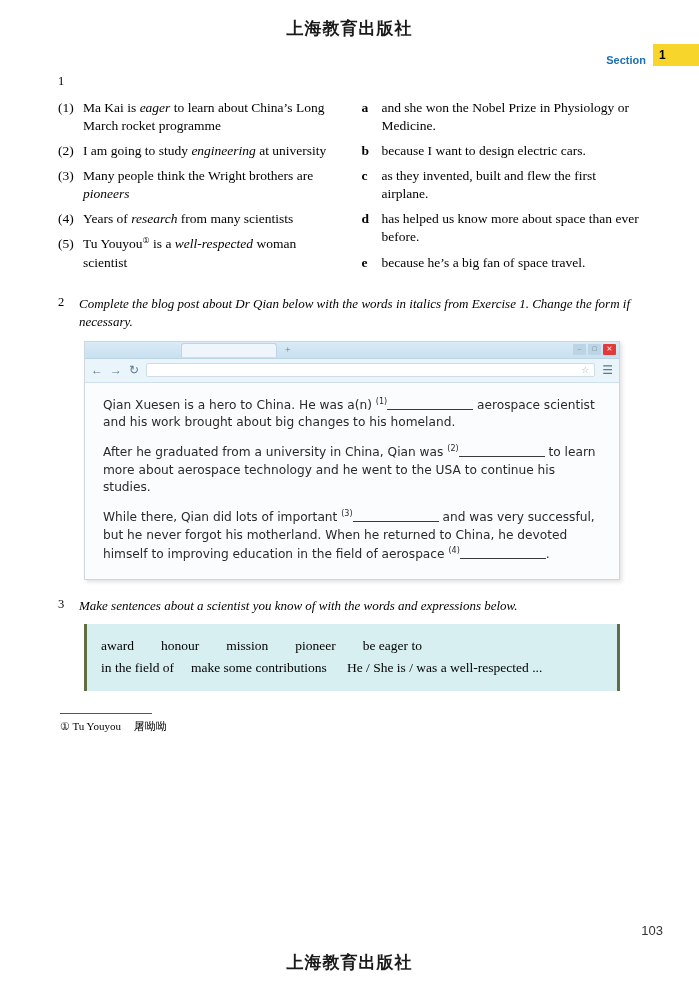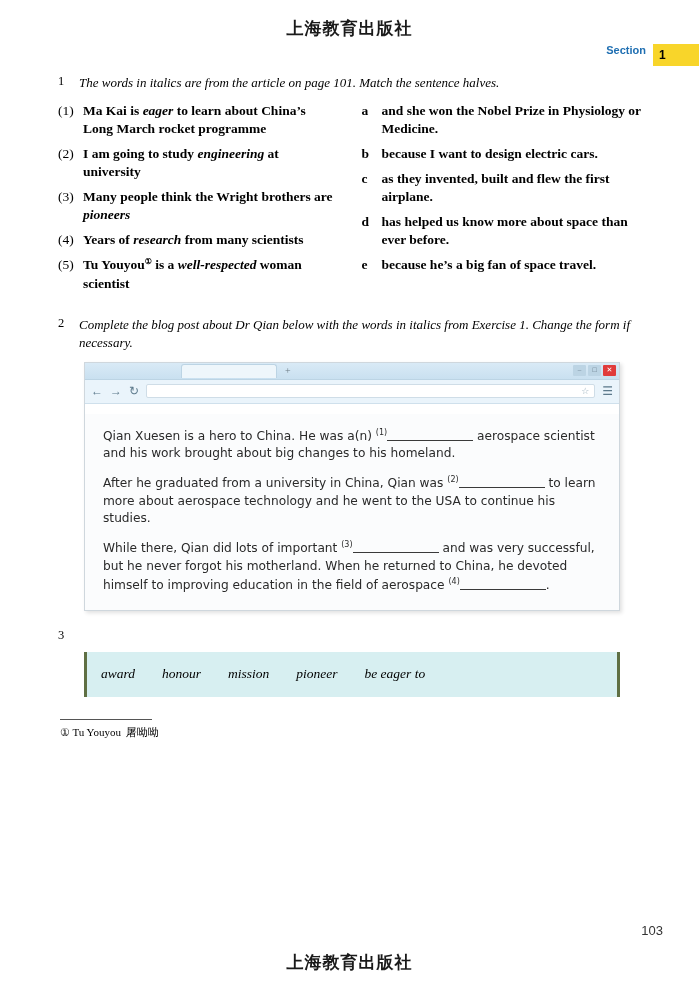--- a/index.html
+++ b/index.html
@@ -23,21 +23,21 @@
     letter-spacing: 1px;
   }
   .page-header-cn { padding-top: 17px; }
   .page-footer-cn { position: absolute; bottom: 14px; left: 0; width: 100%; }
 
   .section-tab {
     position: absolute;
     top: 44px;
     right: 0;
     display: flex;
-    align-items: flex-start;
+    align-items: flex-end;
     gap: 7px;
   }
   .section-tab .sec-label {
     font-family: "Liberation Sans", sans-serif;
     font-size: 11px;
     font-weight: bold;
     color: #1f6fb2;
   }
   .section-tab .sec-num {
     width: 46px;
@@ -84,21 +84,21 @@
   .match-col { width: 50%; }
   .match-item {
     display: flex;
     gap: 6px;
     margin-bottom: 7px;
     font-size: 13.5px;
     line-height: 1.34;
   }
   .match-item .lbl { flex: none; width: 19px; }
   .match-item .lbl.alpha { font-weight: bold; width: 14px; }
-  .match-item .txt { flex: 1; font-weight: bold; }
+  .match-item .txt { flex: 1; }
   i { font-style: italic; }
   sup.fn { font-size: 8px; vertical-align: super; }
 
   
   .browser {
     margin: 10px 0 0 26px;
     width: 536px;
     border: 1px solid #cfd7dd;
     background: #fff;
     box-shadow: 2px 2px 4px rgba(0,0,0,0.12);
@@ -162,21 +162,20 @@
   }
   .hamburger { font-size: 12px; color: #5d7a8c; }
 
   .browser-body {
     background: #fbfcfd;
     padding: 13px 18px 16px 18px;
     font-family: "DejaVu Sans", sans-serif;
     font-size: 12.2px;
     line-height: 1.45;
     color: #2a2a2a;
-    margin-top: 10px;
   }
   .browser-body p { margin: 0 0 11px 0; }
   .browser-body p:last-child { margin-bottom: 0; }
   .blank {
     display: inline-block;
     border-bottom: 1px solid #3a3a3a;
     width: 86px;
     height: 12px;
     vertical-align: -1px;
   }
@@ -185,34 +184,33 @@
   
   .box3 {
     margin: 9px 0 0 26px;
     width: 536px;
     background: #d7eff1;
     border-left: 3px solid #5f6f43;
     border-right: 3px solid #5f6f43;
     padding: 11px 14px 12px 14px;
     font-size: 13.5px;
     line-height: 1.62;
-    font-style: italic;
   }
   .box3 .row { white-space: pre; }
 
   .footnote {
     margin: 22px 0 0 60px;
     font-size: 11px;
   }
   .footnote .rule {
     width: 92px;
     border-top: 1px solid #555;
     margin-bottom: 5px;
   }
-  .footnote .cn { font-family: Liberation Sans, sans-serif; margin-left: 2px; }
+  .footnote .cn { font-family: Liberation Sans, sans-serif; margin-left: 10px; }
 
   .page-num {
     position: absolute;
     right: 36px;
     bottom: 50px;
     font-family: "Liberation Sans", sans-serif;
     font-size: 13px;
     color: #333;
   }
 </style>
@@ -224,21 +222,20 @@
 <div class="section-tab">
   <span class="sec-label">Section</span>
   <span class="sec-num">1</span>
 </div>
 
 <div class="content">
 
 
   <div class="ex-line">
     <span class="ex-num">1</span>
-    <span class="ex-instr">The words in italics are from the article on page 101. Match the sentence halves.</span>
   </div>
 
   <div class="match-wrap">
     <div class="match-col">
       <div class="match-item">
         <span class="lbl">(1)</span>
         <span class="txt"><span>Ma Kai is </span><i>eager</i><span> to learn about China’s Long March rocket programme</span></span>
       </div>
       <div class="match-item">
         <span class="lbl">(2)</span>
@@ -313,24 +310,26 @@
         <span>After he graduated from a university in China, Qian was </span><sup class="bnum">(2)</sup><span class="blank"></span><span> to learn more about aerospace technology and he went to the USA to continue his studies.</span>
       </p>
       <p>
         <span>While there, Qian did lots of important </span><sup class="bnum">(3)</sup><span class="blank"></span><span> and was very successful, but he never forgot his motherland. When he returned to China, he devoted himself to improving education in the field of aerospace </span><sup class="bnum">(4)</sup><span class="blank"></span><span>.</span>
       </p>
     </div>
   </div>
 
   <div class="ex-line" style="margin-top:17px">
     <span class="ex-num">3</span>
+    <span class="ex-instr">Make sentences about a scientist you know of with the words and expressions below.</span>
   </div>
 
   <div class="box3">
     <div class="row">award        honour        mission        pioneer        be eager to</div>
+    <div class="row">in the field of     make some contributions      He / She is / was a well-respected ...</div>
   </div>
 </div>
 
 <div class="footnote">
   <div class="rule"></div>
   <span>①</span>
   <span>Tu Youyou</span>
   <span class="cn">屠呦呦</span>
 </div>
 

